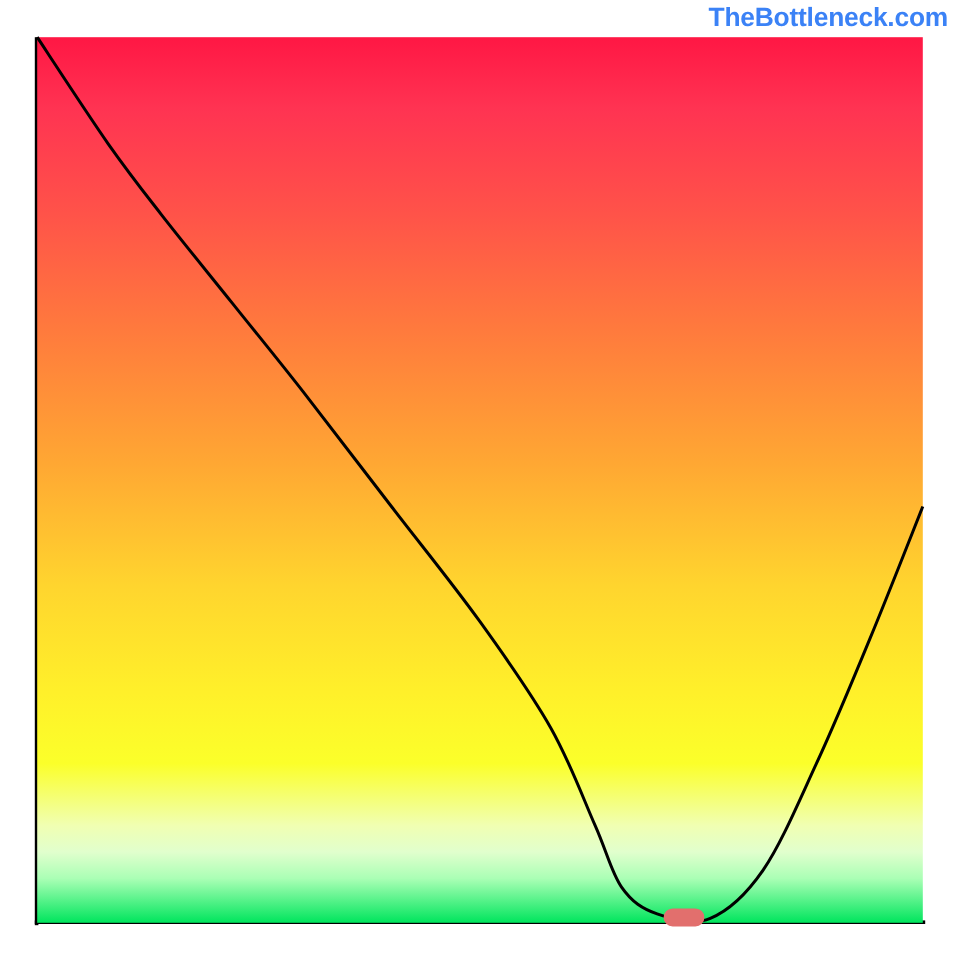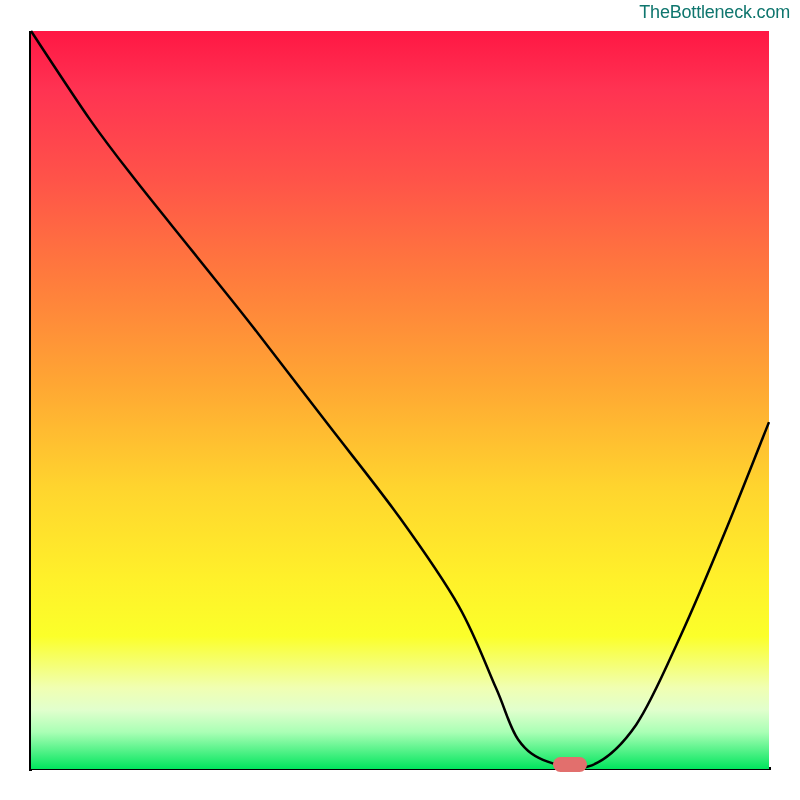--- a/index.html
+++ b/index.html
@@ -8,23 +8,23 @@
     width: 800px;
     height: 800px;
     background: #ffffff;
     overflow: hidden;
     font-family: Arial, Helvetica, sans-serif;
   }
   .watermark {
     position: absolute;
     top: 2px;
     right: 10px;
-    font-size: 18px;
-    color: #0f766e;
-    font-weight: 400;
+    font-size: 22px;
+    color: #3b82f6;
+    font-weight: 700;
     z-index: 10;
     letter-spacing: -0.2px;
   }
   .chart-frame {
     position: absolute;
     left: 31px;
     top: 31px;
     width: 738px;
     height: 738px;
     box-sizing: border-box;

